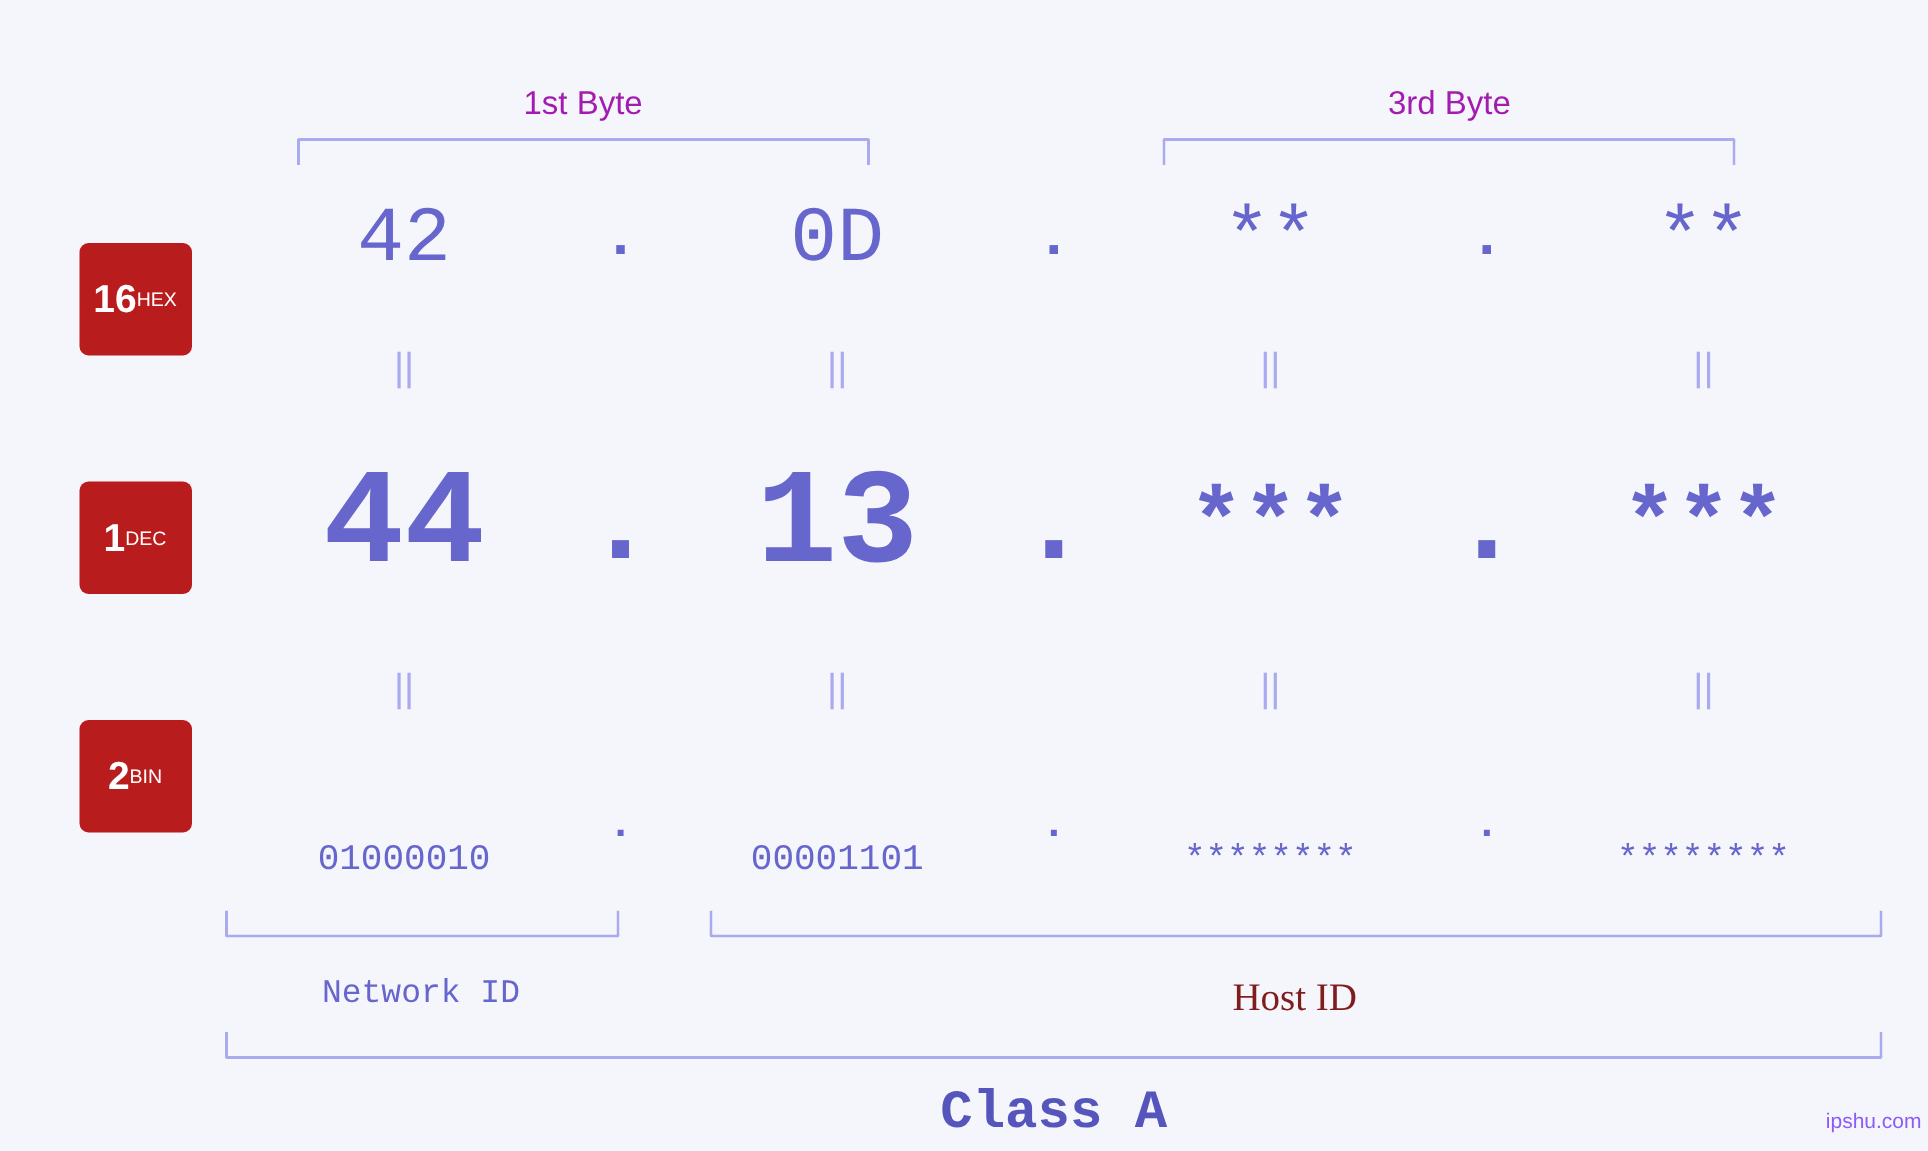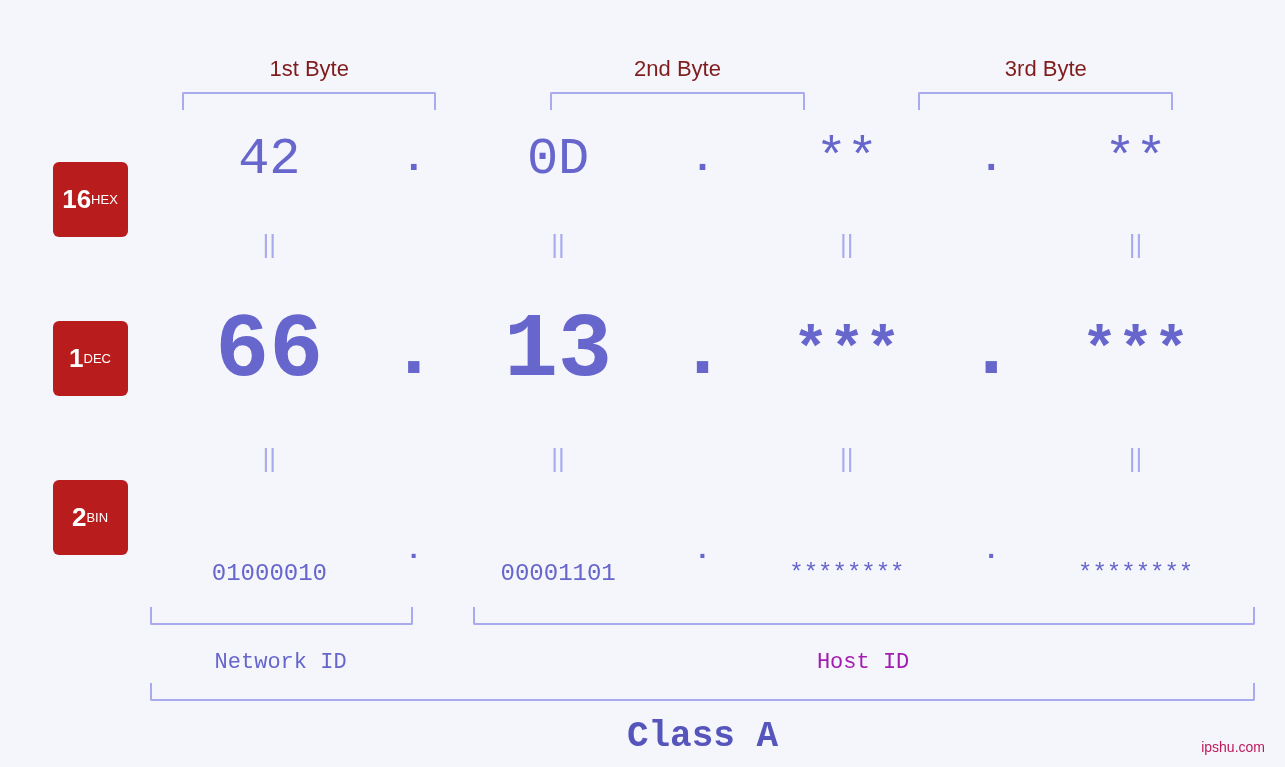--- a/index.html
+++ b/index.html
@@ -39,21 +39,21 @@
 
     .byte-col {
       display: flex;
       flex-direction: column;
       align-items: center;
       flex: 1;
       position: relative;
     }
 
     .byte-label {
-      color: #7f1d1d;
+      color: #a21caf;
       font-size: 22px;
       font-family: Arial, sans-serif;
       font-weight: normal;
       margin-bottom: 10px;
     }
 
     .bracket-top {
       width: 80%;
       height: 18px;
       border: 2px solid #aaaaee;
@@ -225,23 +225,23 @@
       flex: 1;
       text-align: center;
       color: #6666cc;
       font-size: 22px;
       font-family: 'Courier New', Courier, monospace;
     }
 
     .host-id-label {
       flex: 3;
       text-align: center;
-      color: #a21caf;
-      font-size: 22px;
-      font-family: Liberation Mono, monospace;
+      color: #7f1d1d;
+      font-size: 26px;
+      font-family: Liberation Serif, serif;
     }
 
     .class-bracket-row {
       width: 100%;
       display: flex;
       align-items: flex-start;
       height: 25px;
     }
 
     .class-outer-bracket {
@@ -261,22 +261,22 @@
     .class-label {
       color: #5555bb;
       font-size: 36px;
       font-family: 'Courier New', Courier, monospace;
       font-weight: bold;
     }
 
     .watermark {
       position: absolute;
       bottom: 12px;
-      right: 20px;
-      color: #be185d;
+      right: 4px;
+      color: #8b5cf6;
       font-size: 14px;
       font-family: Arial, sans-serif;
     }
 
     .separator-dot {
       width: 50px;
       display: flex;
       align-items: center;
       justify-content: center;
     }
@@ -285,24 +285,20 @@
 <body>
 
 <div class="container">
 
   <div class="header-row">
     <div class="byte-col">
       <span class="byte-label">1st Byte</span>
       <div class="bracket-top"></div>
     </div>
     <div class="separator-dot"></div>
-    <div class="byte-col">
-      <span class="byte-label">2nd Byte</span>
-      <div class="bracket-top"></div>
-    </div>
     <div class="separator-dot"></div>
     <div class="byte-col">
       <span class="byte-label">3rd Byte</span>
       <div class="bracket-top"></div>
     </div>
     <div class="separator-dot"></div>
   </div>
 
   <div class="main-area">
 
@@ -360,21 +356,21 @@
             <span class="equals-sym">||</span>
           </div>
         <div class="separator-dot"></div>
         <div class="equals-col">
             <span class="equals-sym">||</span>
           </div>
       </div>
 
       <div class="data-row">
         <div class="data-cell">
-          <span class="value dec-value">66</span>
+          <span class="value dec-value">44</span>
         </div>
         <div class="separator-dot">
           <span class="dot dot-dec">.</span>
         </div>
         <div class="data-cell">
           <span class="value dec-value">13</span>
         </div>
         <div class="separator-dot">
           <span class="dot dot-dec">.</span>
         </div>

